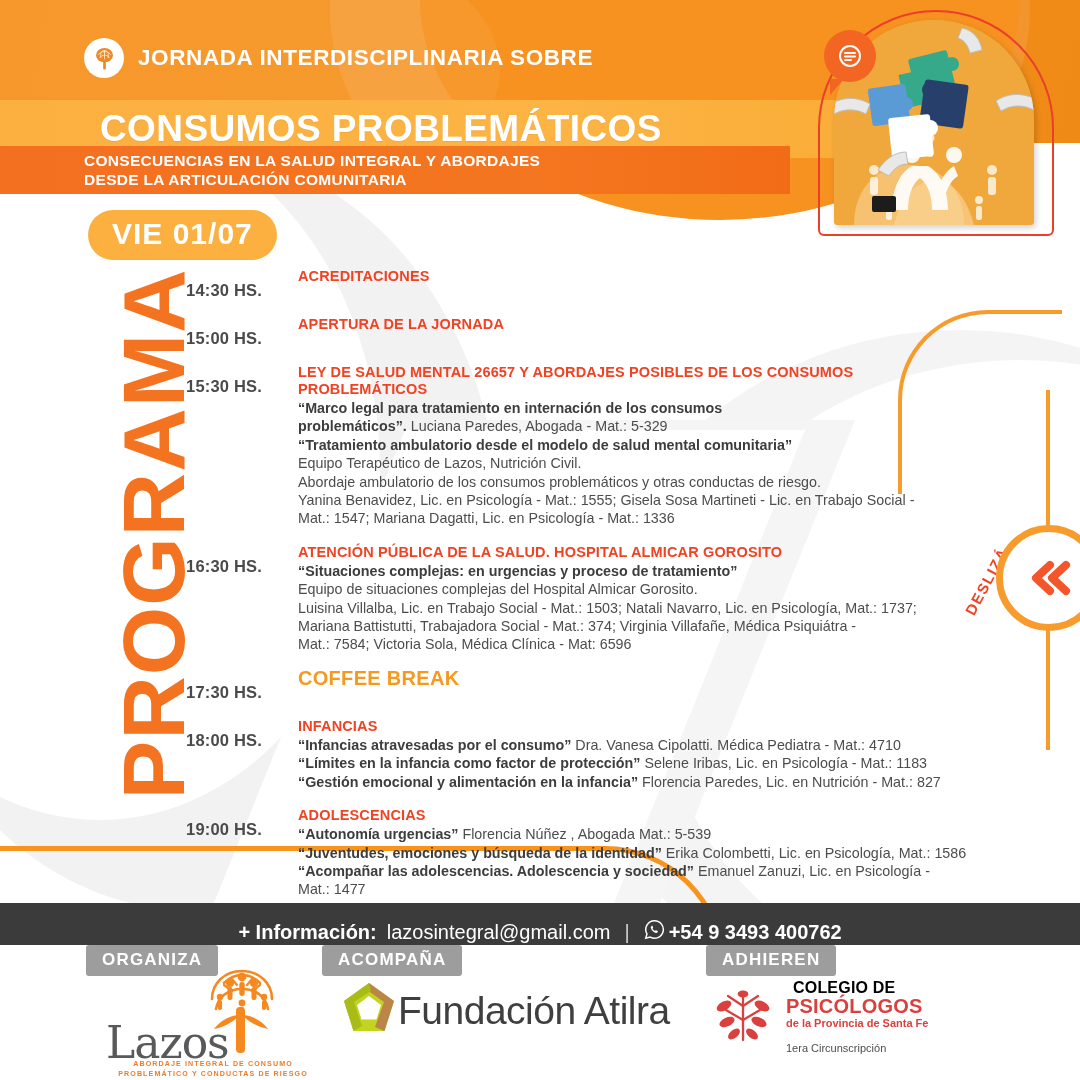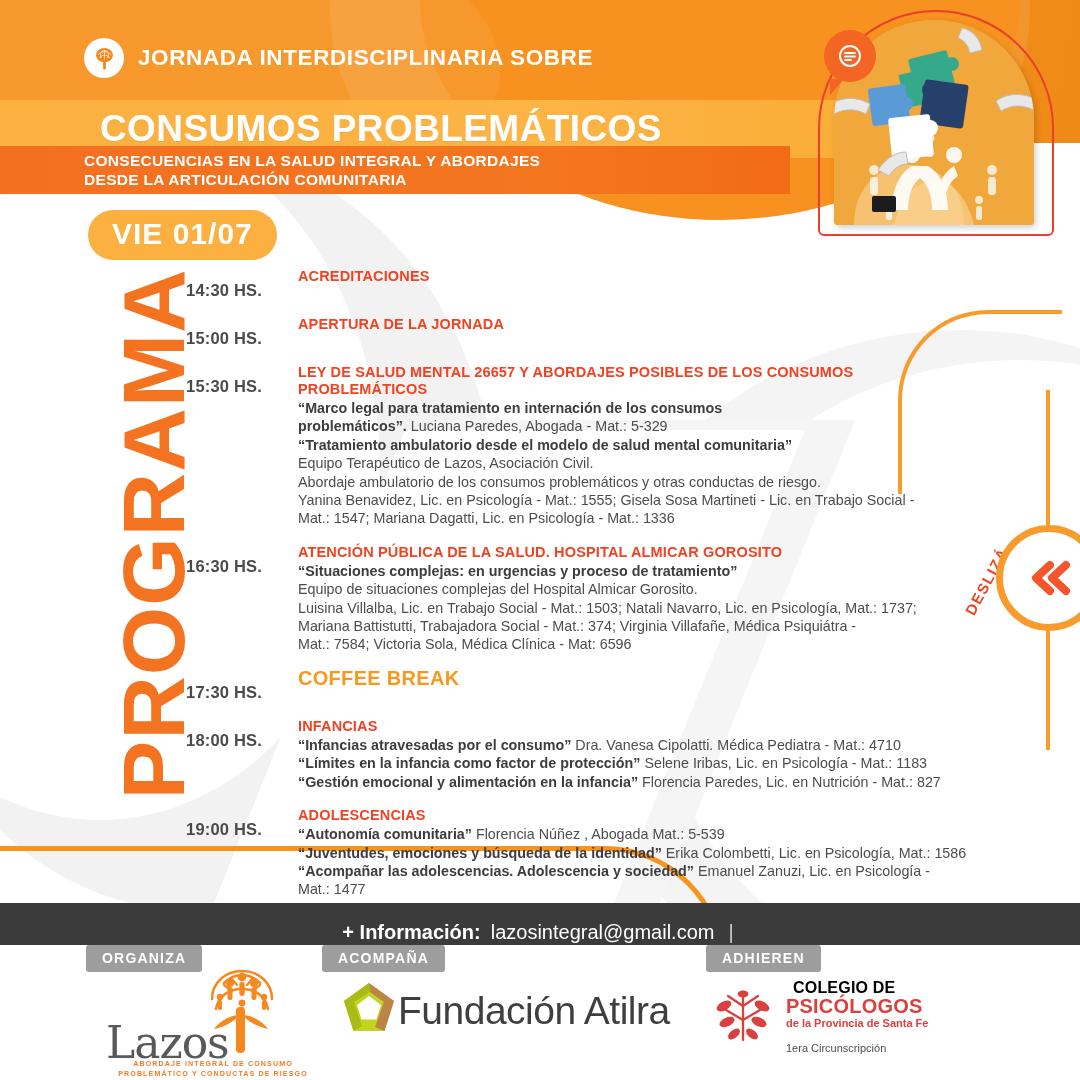--- a/index.html
+++ b/index.html
@@ -199,21 +199,21 @@
   }
   .contact b{font-weight:bold;}
   .contact .mail{font-weight:normal;}
   .contact .sep{color:#cfcfcf;margin:0 4px;}
   .wa{display:inline-flex;align-items:center;gap:4px;font-weight:bold;}
 
   
   .sponsors{position:absolute;left:0;top:945px;width:1080px;height:135px;z-index:10;background:#fff;}
   .tag{
     position:absolute;background:#9d9d9d;color:#ffffff;
-    font-size:14px;font-weight:bold;letter-spacing:1.2px;
+    font-size:17px;font-weight:bold;letter-spacing:1.2px;
     padding:5px 16px 6px 16px;border-radius:3px;
   }
   .tag-organiza{left:86px;top:0px;}
   .tag-acompana{left:322px;top:0px;}
   .tag-adhieren{left:706px;top:0px;}
 
   .logo-lazos{position:absolute;left:100px;top:20px;width:215px;height:112px;}
   .lazos-word{
     position:absolute;left:6px;top:52px;
     font-family:"DejaVu Serif",serif;font-size:44px;color:#58595b;letter-spacing:-1px;
@@ -365,21 +365,21 @@
           <div class="sec-title">APERTURA  DE LA JORNADA</div>
         </div>
       </div>
       <div class="row">
         <div class="time">15:30 HS.</div>
         <div class="body">
           <div class="sec-title">LEY DE SALUD MENTAL 26657 Y ABORDAJES POSIBLES DE LOS CONSUMOS PROBLEMÁTICOS</div>
           <div class="ln"><b>“Marco legal para tratamiento en internación de los consumos</b></div>
           <div class="ln"><b>problemáticos”.</b> Luciana Paredes, Abogada - Mat.: 5-329</div>
           <div class="ln"><b>“Tratamiento ambulatorio desde el modelo de salud mental comunitaria”</b></div>
-          <div class="ln">Equipo Terapéutico de Lazos, Asociación Civil.</div>
+          <div class="ln">Equipo Terapéutico de Lazos, Nutrición Civil.</div>
           <div class="ln">Abordaje ambulatorio de los consumos problemáticos y otras conductas de riesgo.</div>
           <div class="ln">Yanina Benavidez, Lic. en Psicología - Mat.: 1555; Gisela Sosa Martineti - Lic. en Trabajo Social -</div>
           <div class="ln">Mat.: 1547; Mariana Dagatti, Lic. en Psicología - Mat.: 1336</div>
         </div>
       </div>
       <div class="row">
         <div class="time">16:30 HS.</div>
         <div class="body">
           <div class="sec-title">ATENCIÓN PÚBLICA DE LA SALUD. HOSPITAL ALMICAR GOROSITO</div>
           <div class="ln"><b>“Situaciones complejas: en urgencias y proceso de tratamiento”</b></div>
@@ -401,21 +401,21 @@
           <div class="sec-title">INFANCIAS</div>
           <div class="ln"><b>“Infancias atravesadas por el consumo”</b>  Dra. Vanesa Cipolatti. Médica Pediatra - Mat.: 4710</div>
           <div class="ln"><b>“Límites en la infancia como factor de protección”</b> Selene Iribas, Lic. en Psicología - Mat.: 1183</div>
           <div class="ln"><b>“Gestión emocional y alimentación en la infancia”</b> Florencia Paredes, Lic. en Nutrición - Mat.: 827</div>
         </div>
       </div>
       <div class="row">
         <div class="time">19:00 HS.</div>
         <div class="body">
           <div class="sec-title">ADOLESCENCIAS</div>
-          <div class="ln"><b>“Autonomía comunitaria”</b> Florencia Núñez , Abogada Mat.: 5-539</div>
+          <div class="ln"><b>“Autonomía urgencias”</b> Florencia Núñez , Abogada Mat.: 5-539</div>
           <div class="ln"><b>“Juventudes, emociones y búsqueda de la identidad”</b> Erika Colombetti, Lic. en Psicología, Mat.: 1586</div>
           <div class="ln"><b>“Acompañar las adolescencias. Adolescencia y sociedad”</b> Emanuel Zanuzi, Lic. en Psicología -</div>
           <div class="ln">Mat.: 1477</div>
         </div>
       </div>
     </div>
 
   <div class="desliza-wrap">
     <div class="desliza-curve"></div>
     <div class="desliza-line"></div>
@@ -429,20 +429,29 @@
       </svg>
     </div>
   </div>
 
   <div class="bottom-curve"></div>
 
   <div class="contact">
     <b>+ Información:</b>
     <span class="mail">lazosintegral@gmail.com</span>
     <span class="sep">|</span>
+    <span class="wa">
+      <span>
+        <svg width="21" height="21" viewBox="0 0 24 24" aria-hidden="true">
+          <path d="M12 2a10 10 0 0 0-8.6 15.06L2 22l5.1-1.33A10 10 0 1 0 12 2z" fill="none" stroke="#ffffff" stroke-width="1.7"></path>
+          <path d="M8.6 7.5c.3-.1.8-.1 1 .3l.8 1.7c.1.3 0 .6-.2.8l-.5.5c.6 1.2 1.6 2.2 2.8 2.8l.5-.5c.2-.2.5-.3.8-.2l1.7.8c.4.2.4.7.3 1-.3.9-1.2 1.4-2.1 1.2-2.9-.6-5.3-3-5.9-5.9-.2-.9.3-1.8 1.2-2.1z" fill="#ffffff"></path>
+        </svg>
+      </span>
+      <span>+54 9 3493 400762</span>
+    </span>
   </div>
 
   <div class="sponsors">
     <div class="tag tag-organiza">ORGANIZA</div>
     <div class="tag tag-acompana">ACOMPAÑA</div>
     <div class="tag tag-adhieren">ADHIEREN</div>
 
     <div class="logo-lazos">
       <span style="position:absolute;left:90px;top:-12px;">
         <svg width="104" height="104" viewBox="0 0 104 104" aria-hidden="true">

